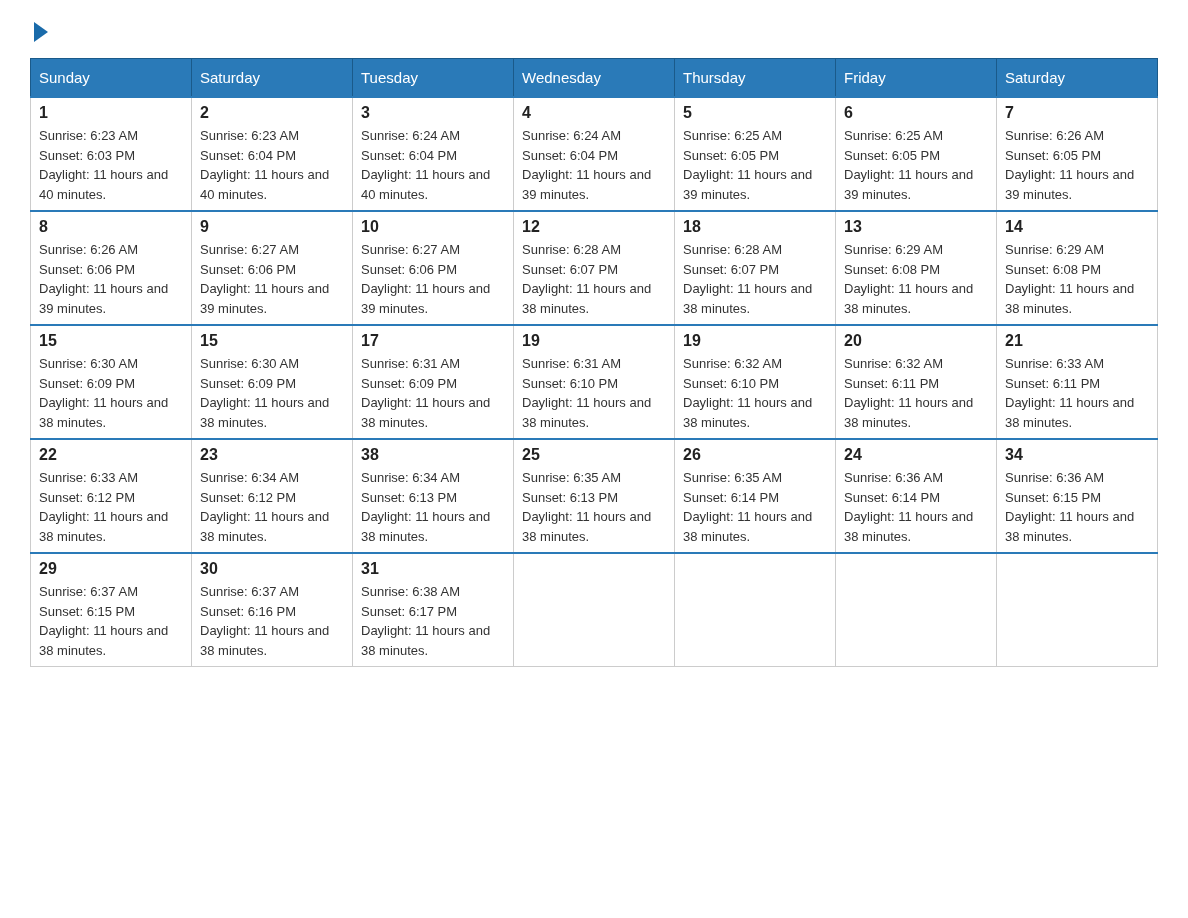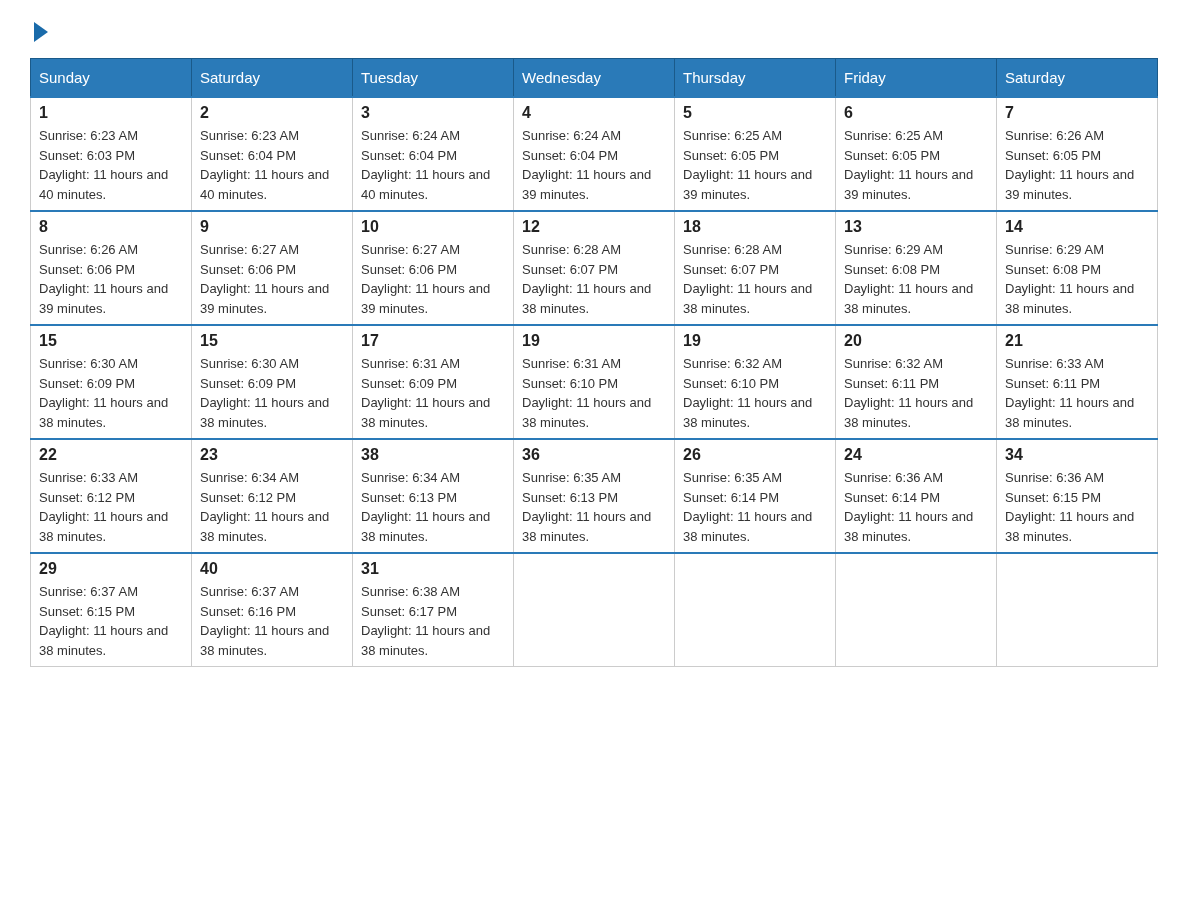--- a/index.html
+++ b/index.html
@@ -329,21 +329,21 @@
       </td>
         <td>
         <span class="day-number">38</span>
         <div class="day-info">
           Sunrise: 6:34 AM<br>
           Sunset: 6:13 PM<br>
           Daylight: 11 hours and 38 minutes.
         </div>
       </td>
         <td>
-        <span class="day-number">36</span>
+        <span class="day-number">25</span>
         <div class="day-info">
           Sunrise: 6:35 AM<br>
           Sunset: 6:13 PM<br>
           Daylight: 11 hours and 38 minutes.
         </div>
       </td>
         <td>
         <span class="day-number">26</span>
         <div class="day-info">
           Sunrise: 6:35 AM<br>
@@ -371,21 +371,21 @@
       <tr>
         <td>
         <span class="day-number">29</span>
         <div class="day-info">
           Sunrise: 6:37 AM<br>
           Sunset: 6:15 PM<br>
           Daylight: 11 hours and 38 minutes.
         </div>
       </td>
         <td>
-        <span class="day-number">40</span>
+        <span class="day-number">30</span>
         <div class="day-info">
           Sunrise: 6:37 AM<br>
           Sunset: 6:16 PM<br>
           Daylight: 11 hours and 38 minutes.
         </div>
       </td>
         <td>
         <span class="day-number">31</span>
         <div class="day-info">
           Sunrise: 6:38 AM<br>

